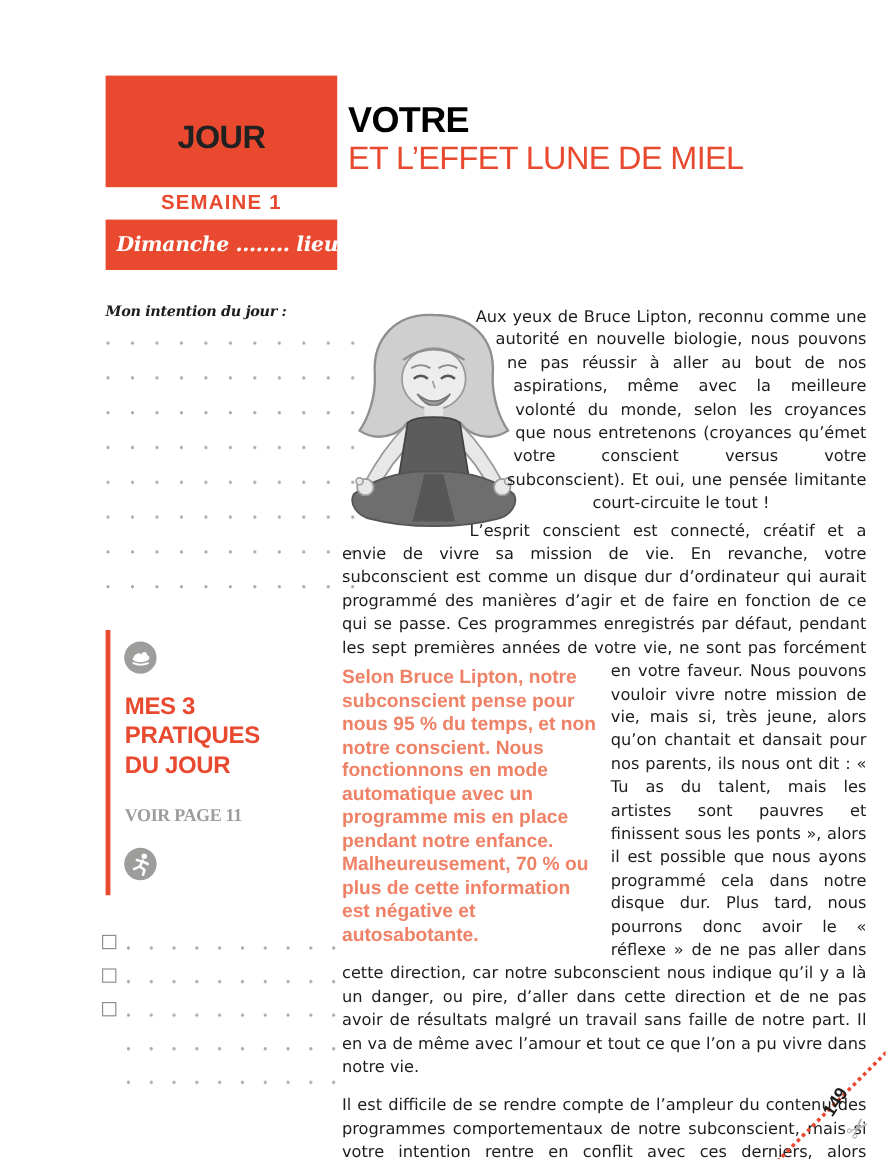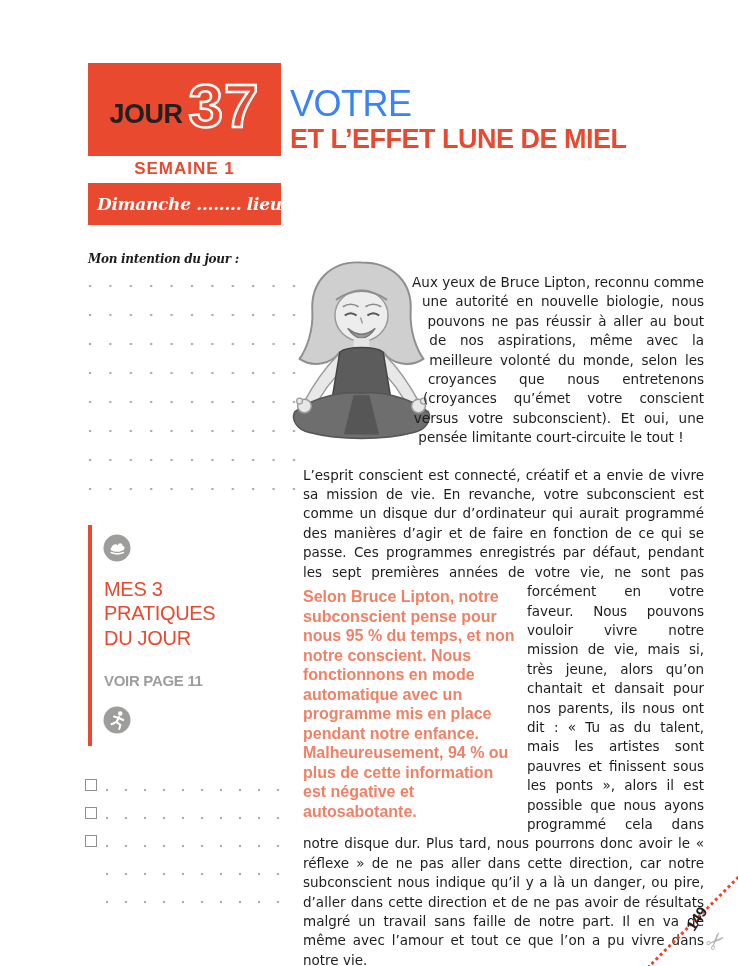--- a/index.html
+++ b/index.html
@@ -27,58 +27,58 @@
     color:#e8492f;letter-spacing:1px;
   }
   .date-banner{
     position:absolute;left:88px;top:183px;width:193px;height:42px;background:#e8492f;
     color:#ffffff;font-family:"DejaVu Serif",serif;font-style:italic;font-weight:bold;
     font-size:17px;line-height:42px;padding-left:9px;box-sizing:border-box;white-space:nowrap;
     letter-spacing:-0.3px;
   }
   .title{position:absolute;left:290px;top:84px;margin:0;font-family:"Liberation Sans",sans-serif;}
   .title span{display:block;}
-  .t1{font-size:36px;font-weight:normal;color:#3b82f6;line-height:1.1;letter-spacing:-0.5px;}
+  .t1{font-size:30px;font-weight:bold;color:#000000;line-height:1.1;letter-spacing:-0.5px;}
   .t2{
     font-size:47px;font-weight:bold;color:#ffffff;line-height:1.22;letter-spacing:1px;
     -webkit-text-stroke:1.6px #e8492f;
   }
-  .t3{font-size:27px;font-weight:bold;color:#e8492f;line-height:1.15;letter-spacing:-0.5px;}
+  .t3{font-size:27px;font-weight:normal;color:#e8492f;line-height:1.15;letter-spacing:-0.5px;}
   
   .intention-label{
     position:absolute;left:88px;top:252px;
     font-family:"DejaVu Serif",serif;font-style:italic;font-weight:bold;
     font-size:12px;color:#1d1d1b;white-space:nowrap;letter-spacing:-0.3px;
   }
   .dotgrid{
     position:absolute;left:88px;top:282px;width:212px;height:224px;
     background-image:radial-gradient(circle at 2px 4px,#ababab 1.1px,rgba(0,0,0,0) 1.6px);
     background-size:20.4px 29px;
   }
   
   .pr-bar{position:absolute;left:88px;top:525px;width:4px;height:221px;background:#e8492f;}
   .badge{position:absolute;width:28px;height:28px;}
   .badge-meditation{left:103px;top:534px;}
   .badge-runner{left:103px;top:706px;}
   .pr-heading{
     position:absolute;left:104px;top:577px;width:112px;margin:0;
-    font-family:"Liberation Sans",sans-serif;font-weight:normal;font-size:20px;
+    font-family:"Liberation Sans",sans-serif;font-weight:bold;font-size:20px;
     line-height:1.22;color:#e8492f;letter-spacing:-0.3px;
   }
   .pr-note{
     position:absolute;left:104px;top:672px;
-    font-family:Liberation Sans, sans-serif;font-weight:bold;font-size:15px;
+    font-family:Liberation Serif, serif;font-weight:bold;font-size:15px;
     color:#9d9d9c;letter-spacing:-0.3px;
   }
   
   .article{
     position:absolute;left:285px;top:255px;width:437px;
     font-size:13.5px;line-height:19.4px;text-align:justify;
   }
-  .article p{margin:18px;}
+  .article p{margin:0;}
   .illus{
     float:left;width:150px;height:190px;margin:0 8px 4px 0;
     shape-outside:ellipse(78px 95px at 42% 50%);
   }
   .illus svg{width:172px;height:190px;margin-left:-10px;display:block;}
   .p1{text-align:justify;text-align-last:center;margin-bottom:4px !important;}
   .quote-float{
     float:left;width:212px;margin:5px 12px 4px 0;
     font-family:"Liberation Sans",sans-serif;font-weight:bold;
     font-size:16px;line-height:19.5px;color:#ef8166;text-align:left;
@@ -112,21 +112,20 @@
     transform:rotate(-45deg);font-family:"DejaVu Sans",sans-serif;
   }
 </style>
 </head>
 <body>
 
 <div class="page">
 
   <div class="day-box">
     <span class="day-word">JOUR</span>
-    <span class="day-num">37</span>
   </div>
   <div class="week">SEMAINE 1</div>
   <div class="date-banner">Dimanche ........ lieu .............</div>
 
   <h1 class="title">
     <span class="t1">VOTRE</span>
     <span class="t3">ET L’EFFET LUNE DE MIEL</span>
   </h1>
 
   <div class="intention-label">Mon intention du jour :</div>
@@ -175,21 +174,21 @@
         <circle cx="30" cy="152" r="7" fill="#e8e8e8" stroke="#9a9a9a" stroke-width="1.5"></circle>
         <circle cx="25" cy="147" r="3" fill="#e8e8e8" stroke="#9a9a9a" stroke-width="1.2"></circle>
         <circle cx="146" cy="152" r="7" fill="#e8e8e8" stroke="#9a9a9a" stroke-width="1.5"></circle>
         <circle cx="151" cy="147" r="3" fill="#e8e8e8" stroke="#9a9a9a" stroke-width="1.2"></circle>
       </svg>
     </div>
     <p class="p1">Aux yeux de Bruce Lipton, reconnu comme une autorité en nouvelle biologie, nous pouvons ne pas réussir à aller au bout de nos aspirations, même avec la meilleure volonté du monde, selon les croyances que nous entretenons (croyances qu’émet votre conscient versus votre subconscient). Et oui, une pensée limitante court-circuite le tout !</p>
     <p class="p2">
       <span>L’esprit conscient est connecté, créatif et a envie de vivre sa mission de vie. En revanche, votre subconscient est comme un disque dur d’ordinateur qui aurait programmé des manières d’agir et de faire en fonction de ce qui se passe. Ces programmes enregistrés par défaut, pendant les sept premières années de votre vie, ne</span>
       <span class="quote-float">
-        <span>Selon Bruce Lipton, notre subconscient pense pour nous 95 % du temps, et non notre conscient. Nous fonctionnons en mode automatique avec un programme mis en place pendant notre enfance. Malheureusement, 94 % ou plus de cette information est négative et autosabotante.</span>
+        <span>Selon Bruce Lipton, notre subconscient pense pour nous 95 % du temps, et non notre conscient. Nous fonctionnons en mode automatique avec un programme mis en place pendant notre enfance. Malheureusement, 70 % ou plus de cette information est négative et autosabotante.</span>
       </span>
       <span>sont pas forcément en votre faveur. Nous pouvons vouloir vivre notre mission de vie, mais si, très jeune, alors qu’on chantait et dansait pour nos parents, ils nous ont dit : « Tu as du talent, mais les artistes sont pauvres et finissent sous les ponts », alors il est possible que nous ayons programmé cela dans notre disque dur. Plus tard, nous pourrons donc avoir le « réflexe » de ne pas aller dans cette direction, car notre subconscient nous indique qu’il y a là un danger, ou pire, d’aller dans cette direction et de ne pas avoir de résultats malgré un travail sans faille de notre part. Il en va de même avec l’amour et tout ce que l’on a pu vivre dans notre vie.</span>
     </p>
     <p class="p3">Il est difficile de se rendre compte de l’ampleur du contenu des programmes comportementaux de notre subconscient, mais si votre intention rentre en conflit avec ces derniers, alors l’intention n’aura pas lieu. Si elle est soutenue par les programmes subconscients, alors elle se manifestera.</p>
   </div>
 
   <div class="checklist">
     <div class="check-row">
       <span class="cb"></span>
       <span class="dotline"></span>

